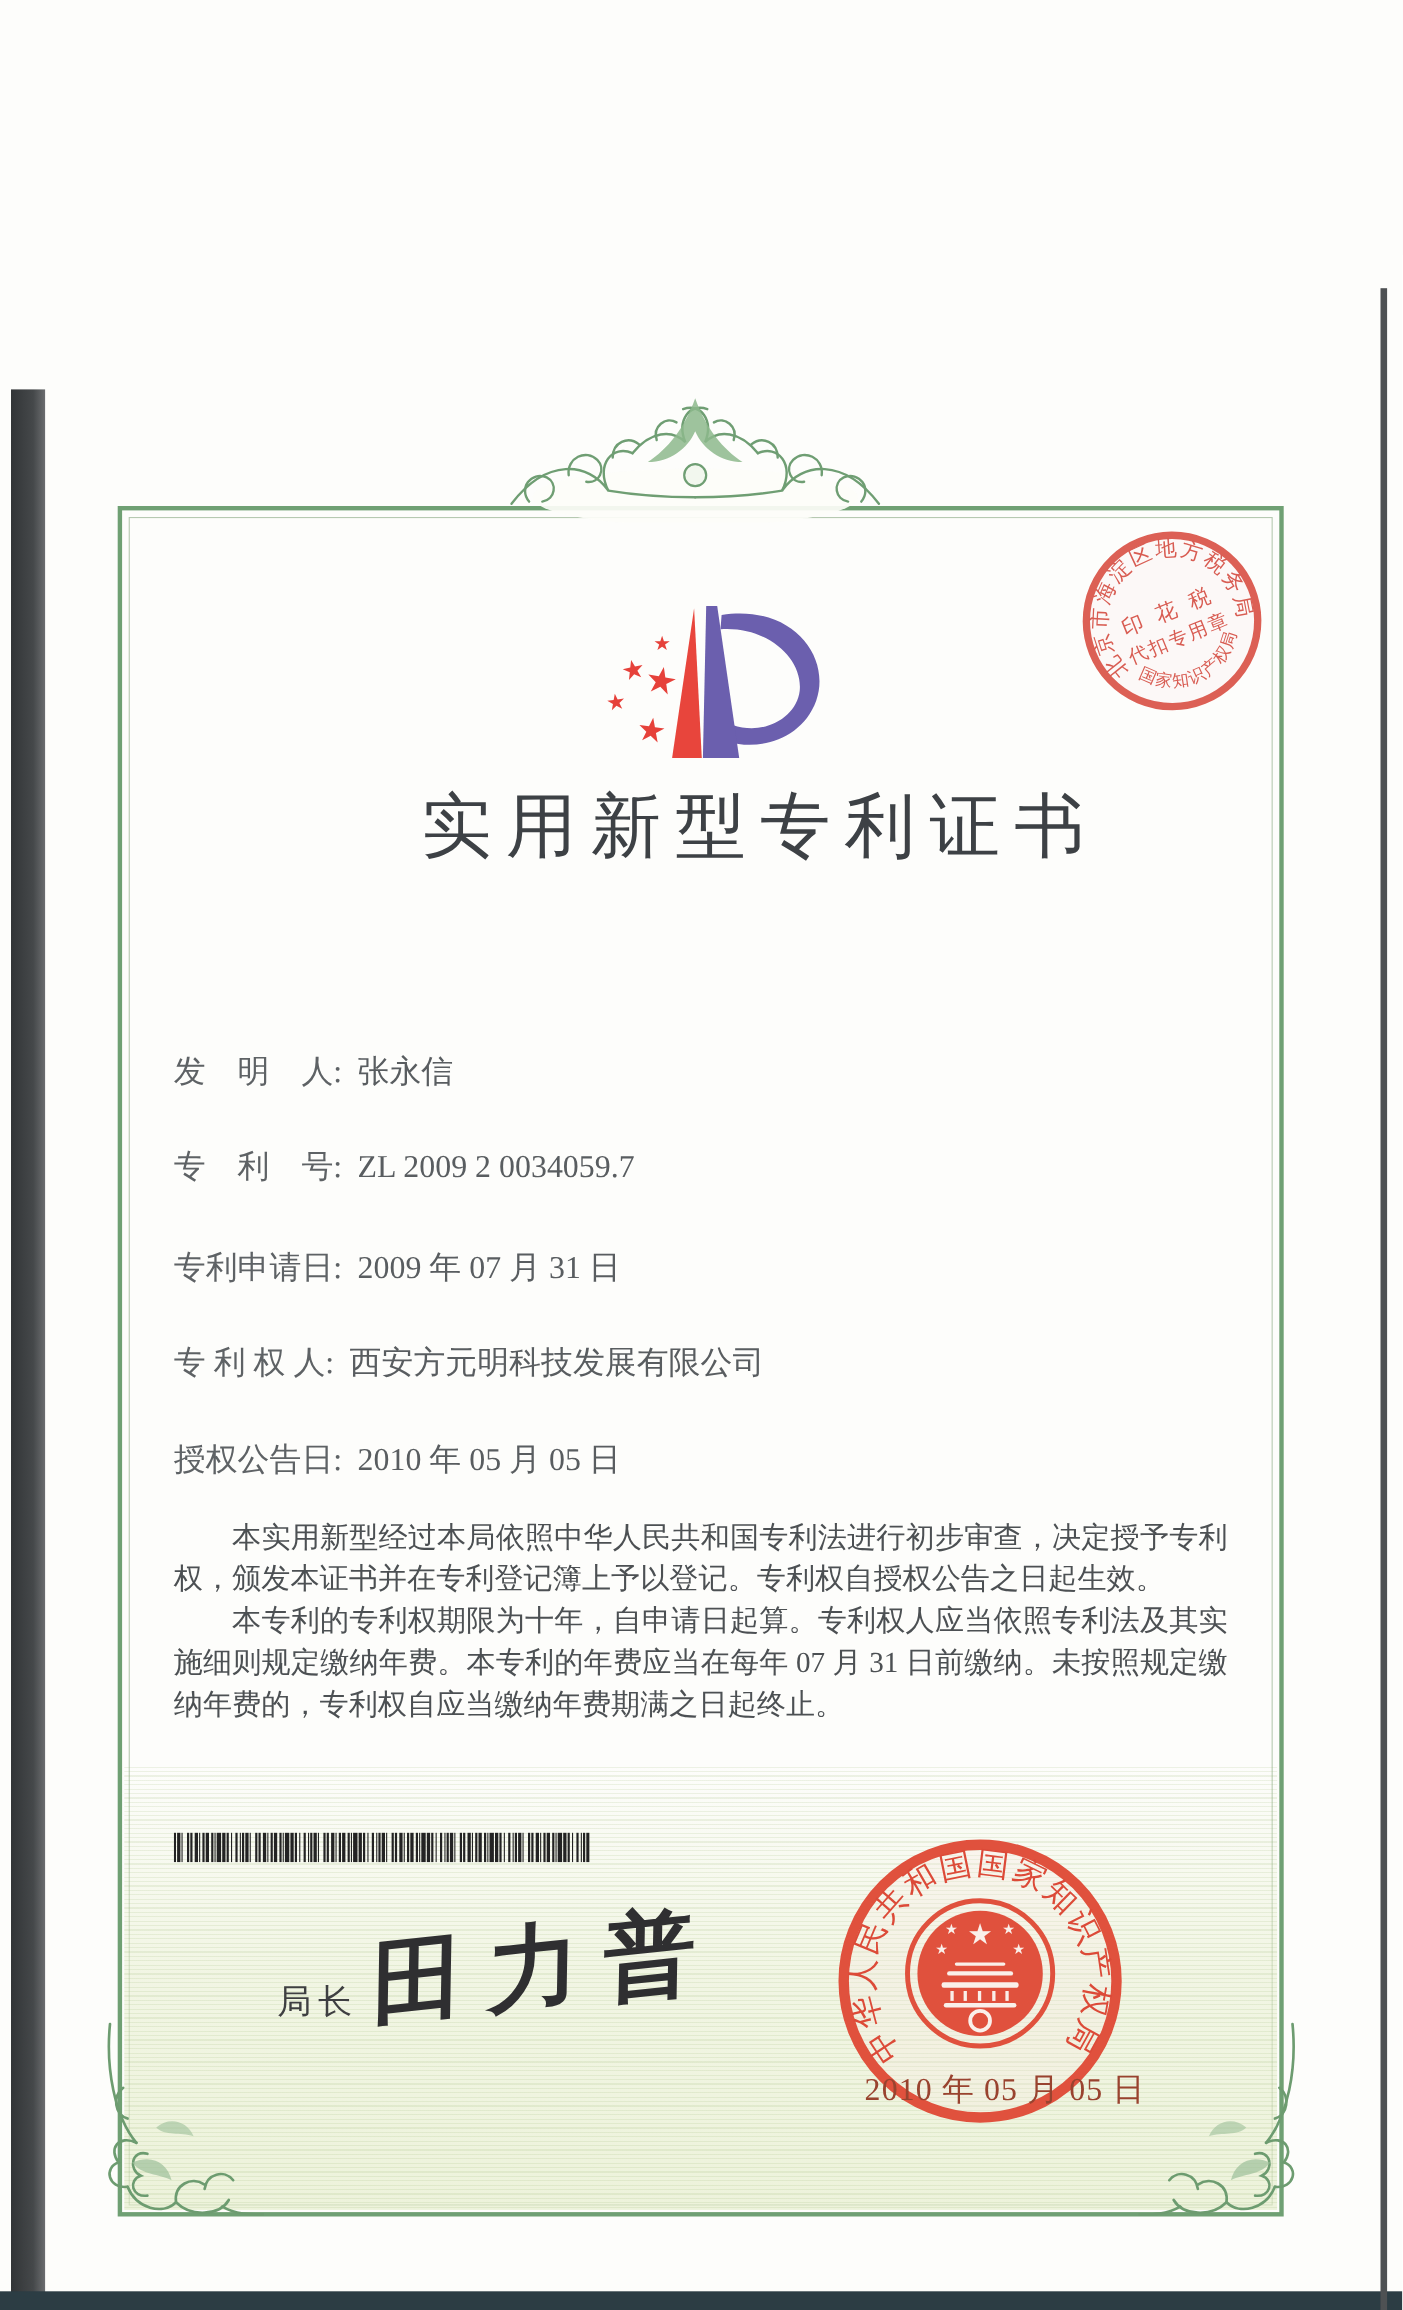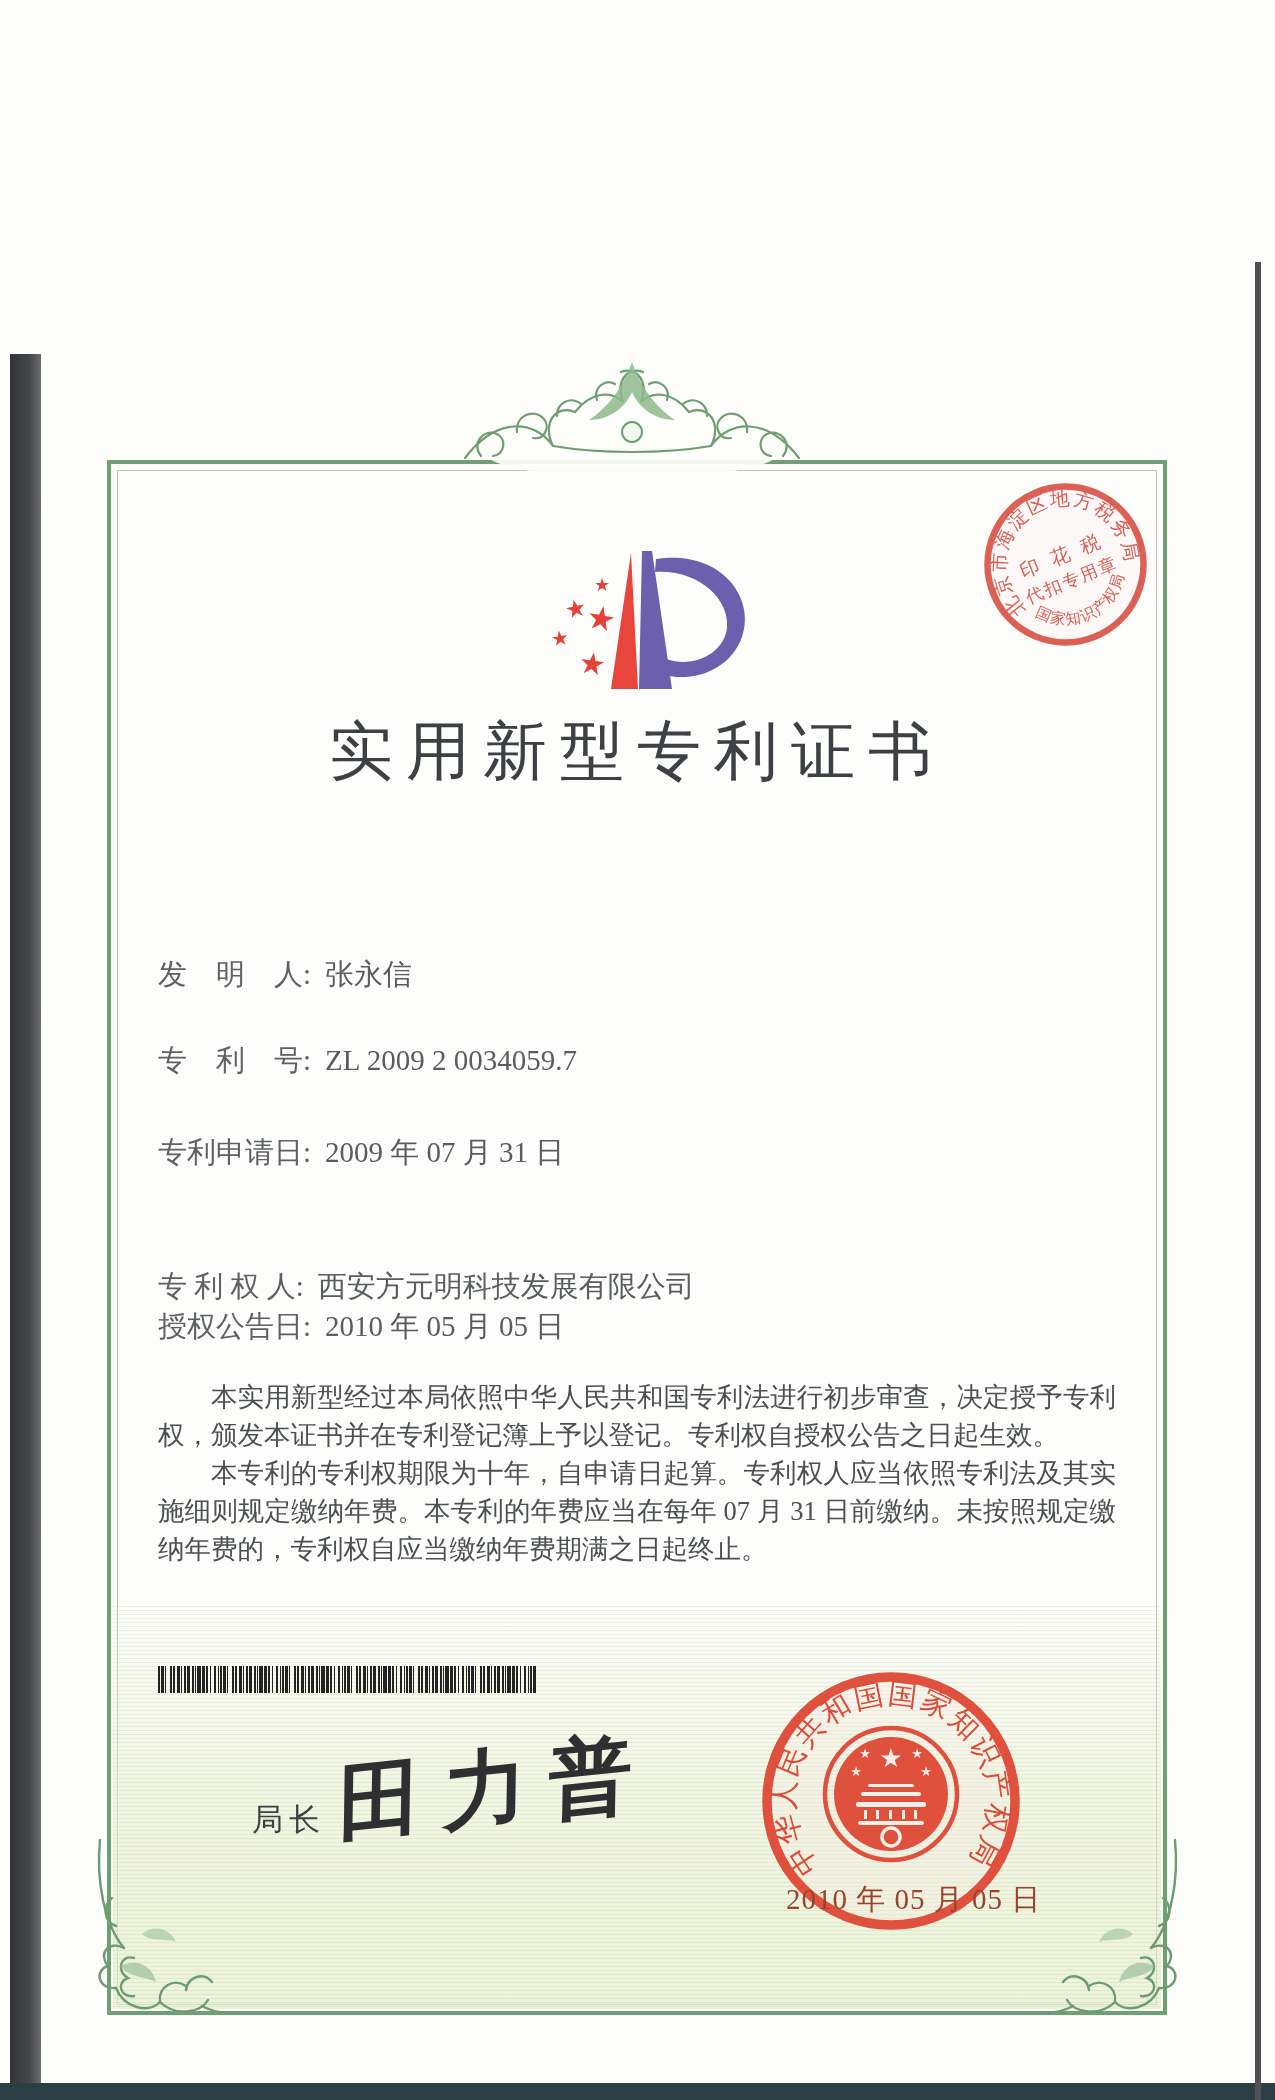--- a/index.html
+++ b/index.html
@@ -15,21 +15,21 @@
          border:4px solid #6fa073;}
   .frame-inner{position:absolute;left:117px;top:470px;width:1040px;height:1535px;box-sizing:border-box;
          border:1px solid #b6c9b1;}
   .texture{position:absolute;left:113px;top:1606px;width:1048px;height:403px;pointer-events:none;
          background:
            repeating-linear-gradient(180deg, rgba(150,180,110,0.16) 0 1px, rgba(255,255,255,0) 1px 4px),
            linear-gradient(180deg, rgba(233,240,213,0) 0%, rgba(230,238,205,0.5) 45%, rgba(227,236,199,0.62) 100%);}
   .ornament{position:absolute;}
   
   .cert-no{position:absolute;left:152px;top:528px;font-size:29px;letter-spacing:4px;color:#54585b;}
-  .title{position:absolute;left:107px;top:708px;width:1060px;text-align:center;
+  .title{position:absolute;left:107px;top:708px;width:1168px;text-align:center;
          font-size:64px;letter-spacing:13px;color:#3d4145;font-weight:500;}
   .field{position:absolute;left:158px;font-size:29px;color:#5e6265;white-space:nowrap;}
   .field .val{margin-left:14px;color:#595d60;}
   .body-text{position:absolute;left:158px;top:1378px;width:958px;font-size:26.5px;line-height:38px;
          text-align:justify;color:#4c5053;}
   .body-text p{margin:0;text-indent:2em;}
   .barcode{position:absolute;left:158px;top:1666px;width:378px;height:27px;white-space:nowrap;
          overflow:hidden;font-size:0;}
   .barcode i{display:inline-block;height:100%;}
   .barcode i.bar{background:#232323;}
@@ -126,21 +126,21 @@
 
   <div class="field" style="top:955px;">
     <span>发　明　人:</span><span class="val">张永信</span>
   </div>
   <div class="field" style="top:1041px;">
     <span>专　利　号:</span><span class="val">ZL 2009 2 0034059.7</span>
   </div>
   <div class="field" style="top:1133px;">
     <span>专利申请日:</span><span class="val">2009 年 07 月 31 日</span>
   </div>
-  <div class="field" style="top:1267px;">
+  <div class="field" style="top:1219px;">
     <span>专 利 权 人:</span><span class="val">西安方元明科技发展有限公司</span>
   </div>
   <div class="field" style="top:1307px;text-align:center;">
     <span>授权公告日:</span><span class="val">2010 年 05 月 05 日</span>
   </div>
 
   <div class="body-text">
     <p>本实用新型经过本局依照中华人民共和国专利法进行初步审查，决定授予专利权，颁发本证书并在专利登记簿上予以登记。专利权自授权公告之日起生效。</p>
     <p>本专利的专利权期限为十年，自申请日起算。专利权人应当依照专利法及其实施细则规定缴纳年费。本专利的年费应当在每年 07 月 31 日前缴纳。未按照规定缴纳年费的，专利权自应当缴纳年费期满之日起终止。</p>
   </div>

